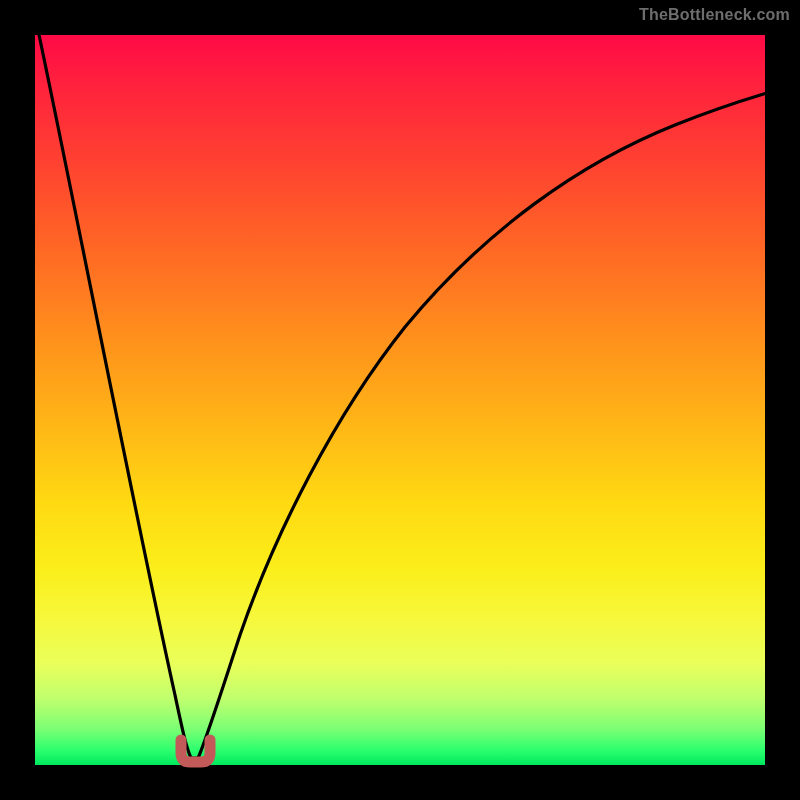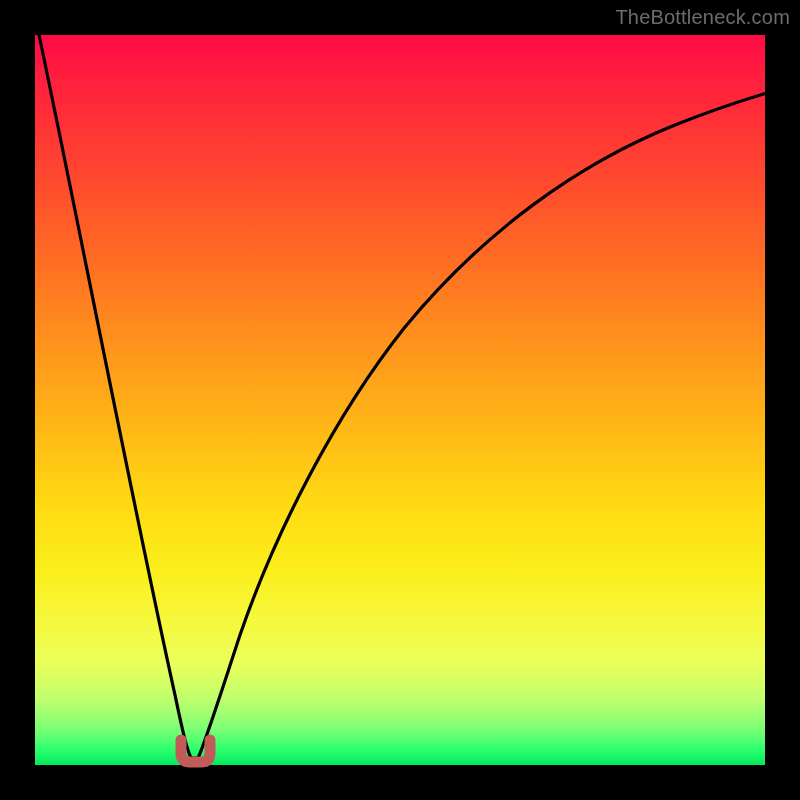--- a/index.html
+++ b/index.html
@@ -42,22 +42,22 @@
       #7dff74 95%,
       #2bff6e 98%,
       #00e85e 100%
     );
   }
   .watermark {
     position: absolute;
     top: 6px;
     right: 10px;
     color: #6d6d6d;
-    font-size: 20px;
-    font-weight: 400;
+    font-size: 16px;
+    font-weight: 700;
     letter-spacing: 0.2px;
     user-select: none;
   }
   svg.curve {
     position: absolute;
     left: 0;
     top: 0;
     width: 730px;
     height: 730px;
     overflow: visible;

